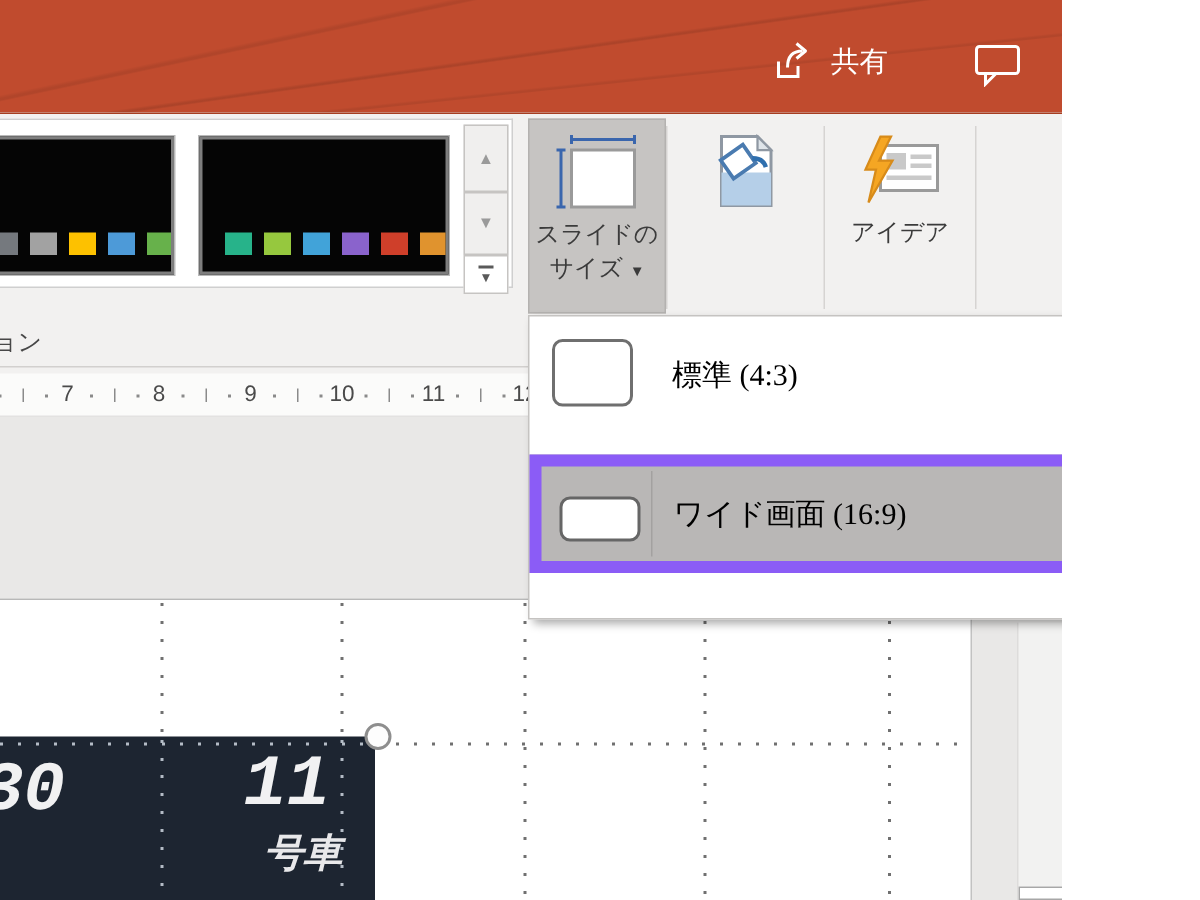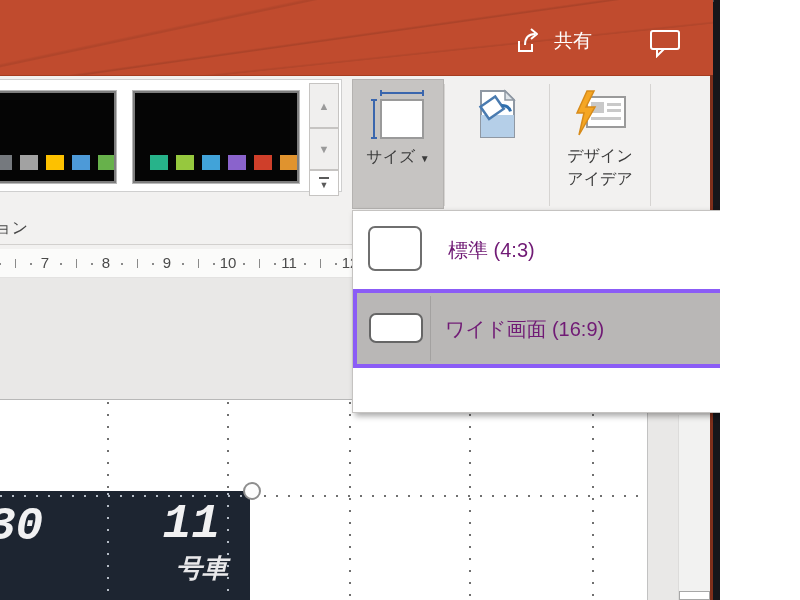--- a/index.html
+++ b/index.html
@@ -1,17 +1,17 @@
 <!DOCTYPE html>
 <html><head>
 <meta charset="utf-8">
 <style>
   html,body{margin:0;padding:0;}
   #stage{position:relative;width:708px;height:600px;overflow:hidden;
-         font-family:"Liberation Sans","DejaVu Sans",sans-serif;background:#141418;padding-left:12px;}
+         font-family:"Liberation Sans","DejaVu Sans",sans-serif;background:#141418;}
   
   #desktop{position:absolute;left:712px;top:0;width:88px;height:600px;background:#16161a;}
   #stars{position:absolute;left:0;top:0;width:2px;height:2px;background:#5c5c62;border-radius:50%;
     box-shadow:14px 40px #55555c, 62px 34px #4c4c52, 38px 118px #5a5a60, 56px 229px #4e4e55,
                20px 252px #46464c, 70px 308px #55555b, 24px 352px #4a4a50, 48px 402px #585860,
                70px 455px #4c4c52, 26px 472px #52525a, 60px 520px #48484e, 34px 556px #565660,
                74px 582px #4a4a52, 10px 160px #414148;}
   
   #window{position:absolute;left:0;top:0;width:713px;height:600px;background:#f2f1f0;}
   #win-edge{position:absolute;left:710px;top:75px;width:3px;height:525px;background:#7e2f1b;}
@@ -74,27 +74,27 @@
   #photo .sub{position:absolute;right:22px;top:60px;font-size:26px;font-style:italic;font-weight:bold;color:#e8e8ea;}
   #handle{position:absolute;left:243px;top:82px;width:14px;height:14px;border-radius:50%;
     background:#fdfdfd;border:2px solid #8e8e8e;z-index:6;}
   #vscroll{position:absolute;left:678px;top:137px;width:34px;height:185px;background:#f2f2f1;border-left:1px solid #dddcdb;box-sizing:border-box;}
   #scroll-btn{position:absolute;left:679px;top:313px;width:31px;height:9px;background:#fff;border:1px solid #a7a7a7;box-sizing:border-box;}
   
   #menu{position:absolute;left:352px;top:210px;width:446px;height:203px;background:#fff;
     border:1px solid #c5c3c1;box-sizing:border-box;box-shadow:3px 3px 6px rgba(0,0,0,.35);z-index:40;}
   .menu-item{position:absolute;left:0;width:100%;box-sizing:border-box;cursor:default;}
   #mi-standard{top:0;height:78px;}
-  #mi-wide{top:78px;height:79px;border:4px solid #8b5cf6;background:#b9b7b6;}
+  #mi-wide{top:92px;height:79px;border:8px solid #8b5cf6;background:#b9b7b6;}
   #mi-custom{top:157px;height:46px;}
   .mi-icon{position:absolute;left:15px;background:#fff;border:2px solid #6f6f6f;border-radius:7px;box-sizing:border-box;}
   #mi-standard .mi-icon{top:15px;width:54px;height:45px;}
   #mi-wide .mi-icon{top:20px;width:54px;height:30px;left:12px;border-color:#666;}
   #mi-wide .gutter{position:absolute;left:73px;top:3px;bottom:3px;width:1px;background:#a3a1a0;}
-  .mi-label{position:absolute;left:95px;top:50%;transform:translateY(-50%);font-size:20px;color:#701a75;white-space:nowrap;}
+  .mi-label{position:absolute;left:95px;top:50%;transform:translateY(-50%);font-size:20px;color:#000000;white-space:nowrap;font-family:Liberation Serif, serif;}
   #mi-wide .mi-label{left:88px;}
   #mi-custom .mi-label{left:58px;font-size:19px;}
   .ak{text-decoration:underline;}
 </style>
 </head>
 <body>
 
 <div id="stage">
 
   <div id="desktop">
@@ -155,20 +155,21 @@
         <svg class="rib-icon" width="58" height="54" viewBox="0 0 58 54">
           <line x1="12" y1="5" x2="54" y2="5" stroke="#3a66ad" stroke-width="2"></line>
           <line x1="12" y1="2" x2="12" y2="8" stroke="#3a66ad" stroke-width="2"></line>
           <line x1="54" y1="2" x2="54" y2="8" stroke="#3a66ad" stroke-width="2"></line>
           <line x1="5" y1="12" x2="5" y2="50" stroke="#3a66ad" stroke-width="2"></line>
           <line x1="2" y1="12" x2="8" y2="12" stroke="#3a66ad" stroke-width="2"></line>
           <line x1="2" y1="50" x2="8" y2="50" stroke="#3a66ad" stroke-width="2"></line>
           <rect x="12" y="12" width="42" height="38" fill="#ffffff" stroke="#9a9a9a" stroke-width="2"></rect>
         </svg>
         <div class="lbl">
+          <div>スライドの</div>
           <div>
             <span>サイズ</span>
             <span class="caret">▼</span>
           </div>
         </div>
       </div>
 
       <div class="rib-sep" style="left:444px;"></div>
 
       <div id="btn-format-bg" class="rib-btn">
@@ -188,21 +189,20 @@
       <div id="btn-design-ideas" class="rib-btn">
         <svg class="rib-icon" width="54" height="54" viewBox="0 0 54 54">
           <rect x="14" y="10" width="38" height="30" fill="#ffffff" stroke="#9a9a9a" stroke-width="2"></rect>
           <rect x="18" y="15" width="13" height="11" fill="#c9c9c9"></rect>
           <rect x="34" y="16" width="14" height="3" fill="#c9c9c9"></rect>
           <rect x="34" y="22" width="14" height="3" fill="#c9c9c9"></rect>
           <rect x="18" y="30" width="30" height="3" fill="#c9c9c9"></rect>
           <polygon points="14,4 4,26 11,26 6,48 22,20 13,20 21,4" fill="#f5a623" stroke="#d78b1a" stroke-width="1.5"></polygon>
         </svg>
         <div class="lbl">
-          <div>デザイン</div>
           <div>アイデア</div>
         </div>
       </div>
 
       <div class="rib-sep" style="left:650px;"></div>
     </div>
 
     <div id="ruler">
         <div class="tick dot" style="left: -1px;"></div>
         <div class="tick tall" style="left: 14.5px;"></div>

